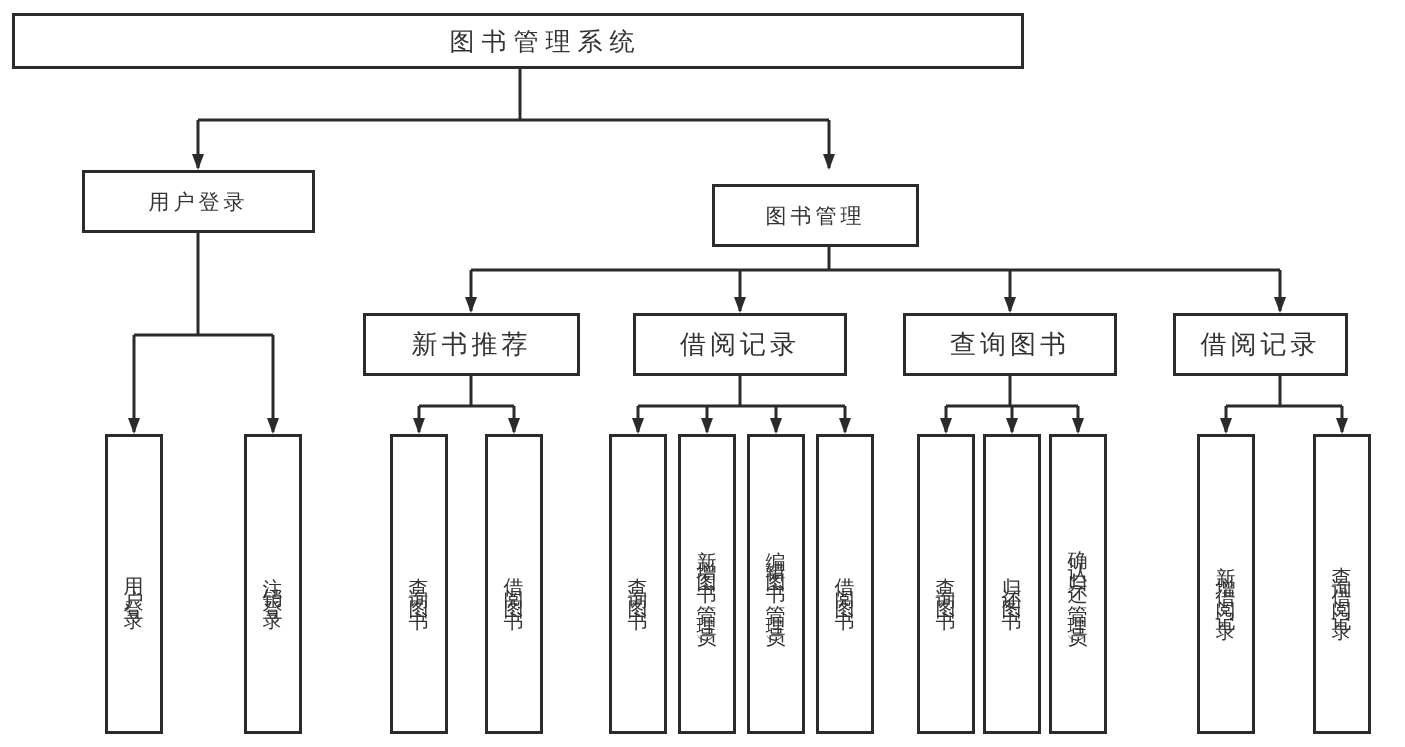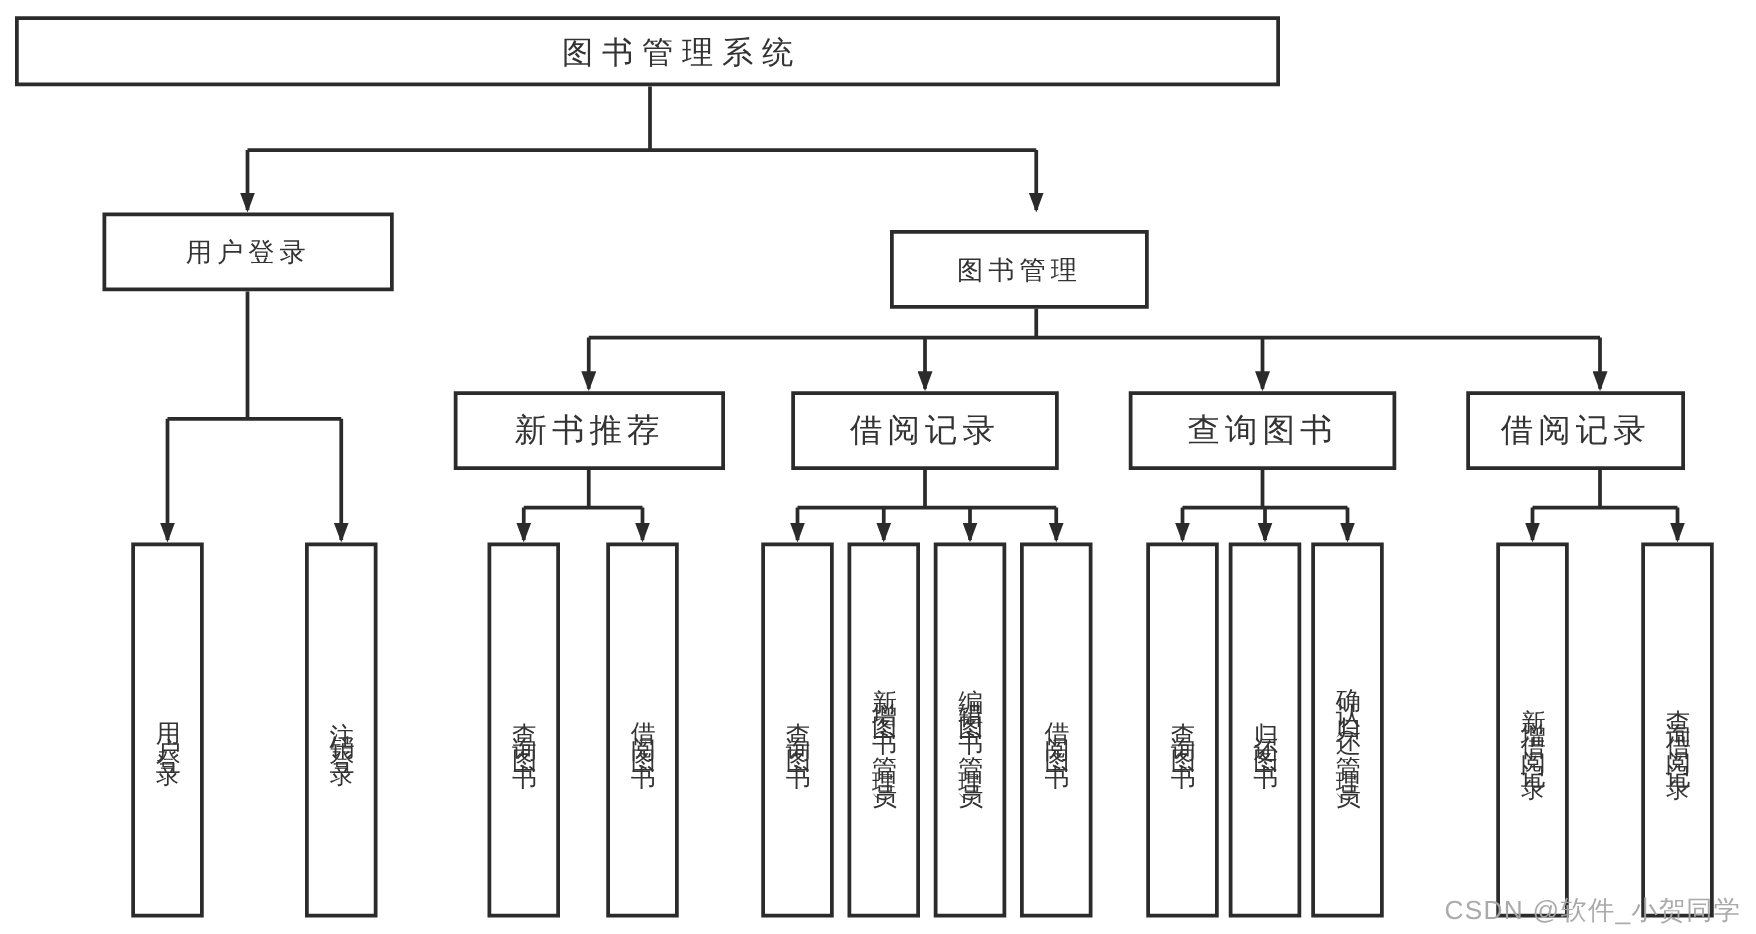--- a/index.html
+++ b/index.html
@@ -123,15 +123,14 @@
     <span class="vtext">确认归还（管理员）</span>
   </div>
 
   <div class="box vbox" style="left:1197px;">
     <span class="vtext">新增借阅记录</span>
   </div>
   <div class="box vbox" style="left:1313px;">
     <span class="vtext">查询借阅记录</span>
   </div>
 
-  <div class="watermark">CSDN @软件_小贺同学</div>
 
 </div>
 
 </body></html>

